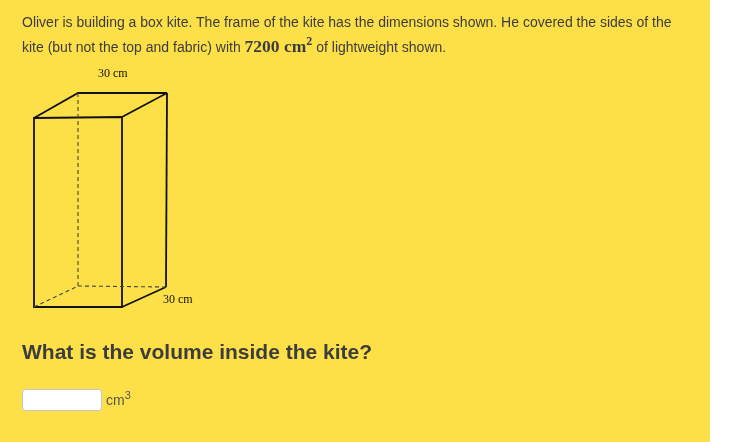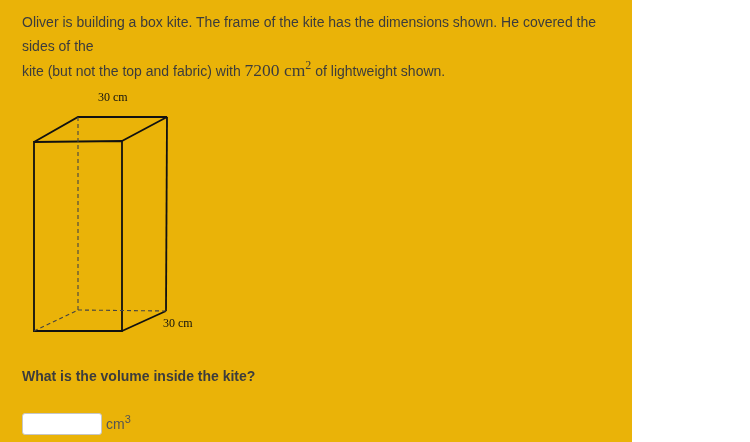--- a/index.html
+++ b/index.html
@@ -2,40 +2,41 @@
 <html><head>
 <meta charset="utf-8">
 <style>
   html, body {
     margin: 0;
     padding: 0;
     background: #ffffff;
   }
   .page {
     position: relative;
-    width: 632px;
+    width: 710px;
     height: 442px;
-    background: #eab308;
+    background: #fde047;
     font-family: "Liberation Sans", sans-serif;
     color: #3c3c3c;
     overflow: hidden;
   }
   .content {
     padding: 10px 22px 0 22px;
   }
   .problem {
     margin: 0;
     font-size: 14px;
     line-height: 24px;
     color: #3c3c3c;
   }
   .math {
     font-family: "Liberation Serif", serif;
     font-size: 17.5px;
     color: #3c3c3c;
+    font-weight: bold;
   }
   .math sup {
     font-size: 12px;
     line-height: 0;
   }
   .figure {
     position: relative;
     margin-top: 4px;
     width: 230px;
     height: 252px;
@@ -49,21 +50,21 @@
     position: absolute;
     font-family: "Liberation Serif", serif;
     font-size: 12px;
     color: #111111;
     white-space: nowrap;
   }
   .dim-label.top    { left: 76px;  top: 3px; }
   .dim-label.bottom { left: 141px; top: 229px; }
   .question {
     margin: 28px 0 0 0;
-    font-size: 14px;
+    font-size: 21px;
     line-height: 18px;
     font-weight: 700;
     color: #3c3c3c;
   }
   .answer-row {
     margin-top: 28px;
     display: flex;
     align-items: center;
   }
   .answer-input {

